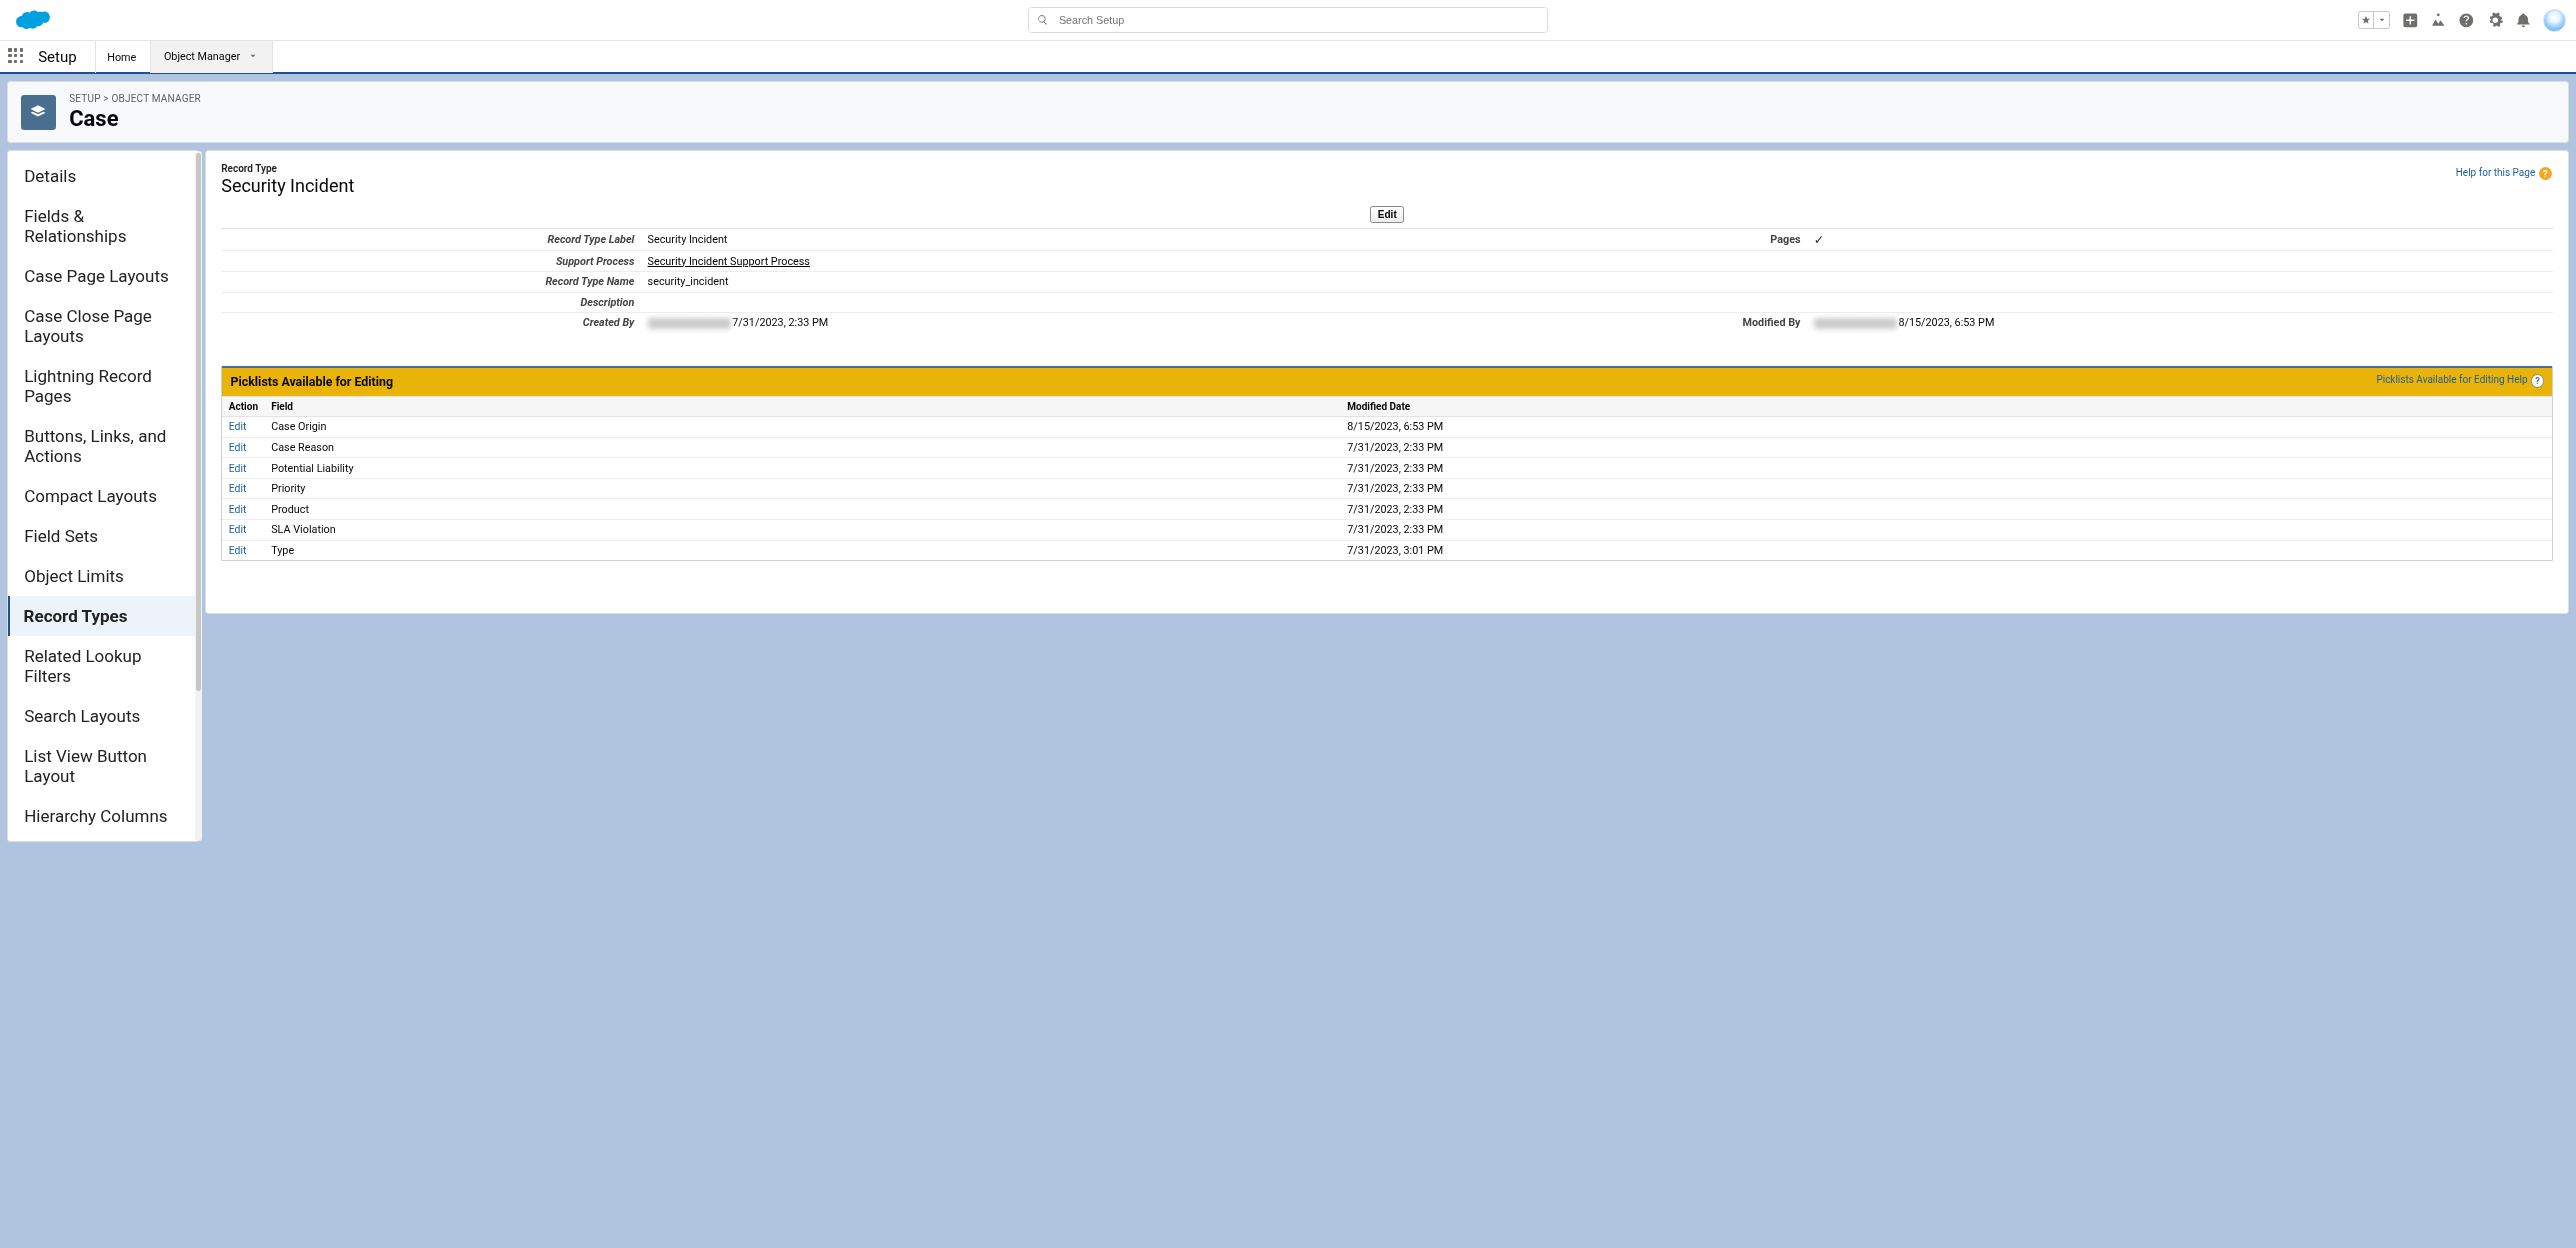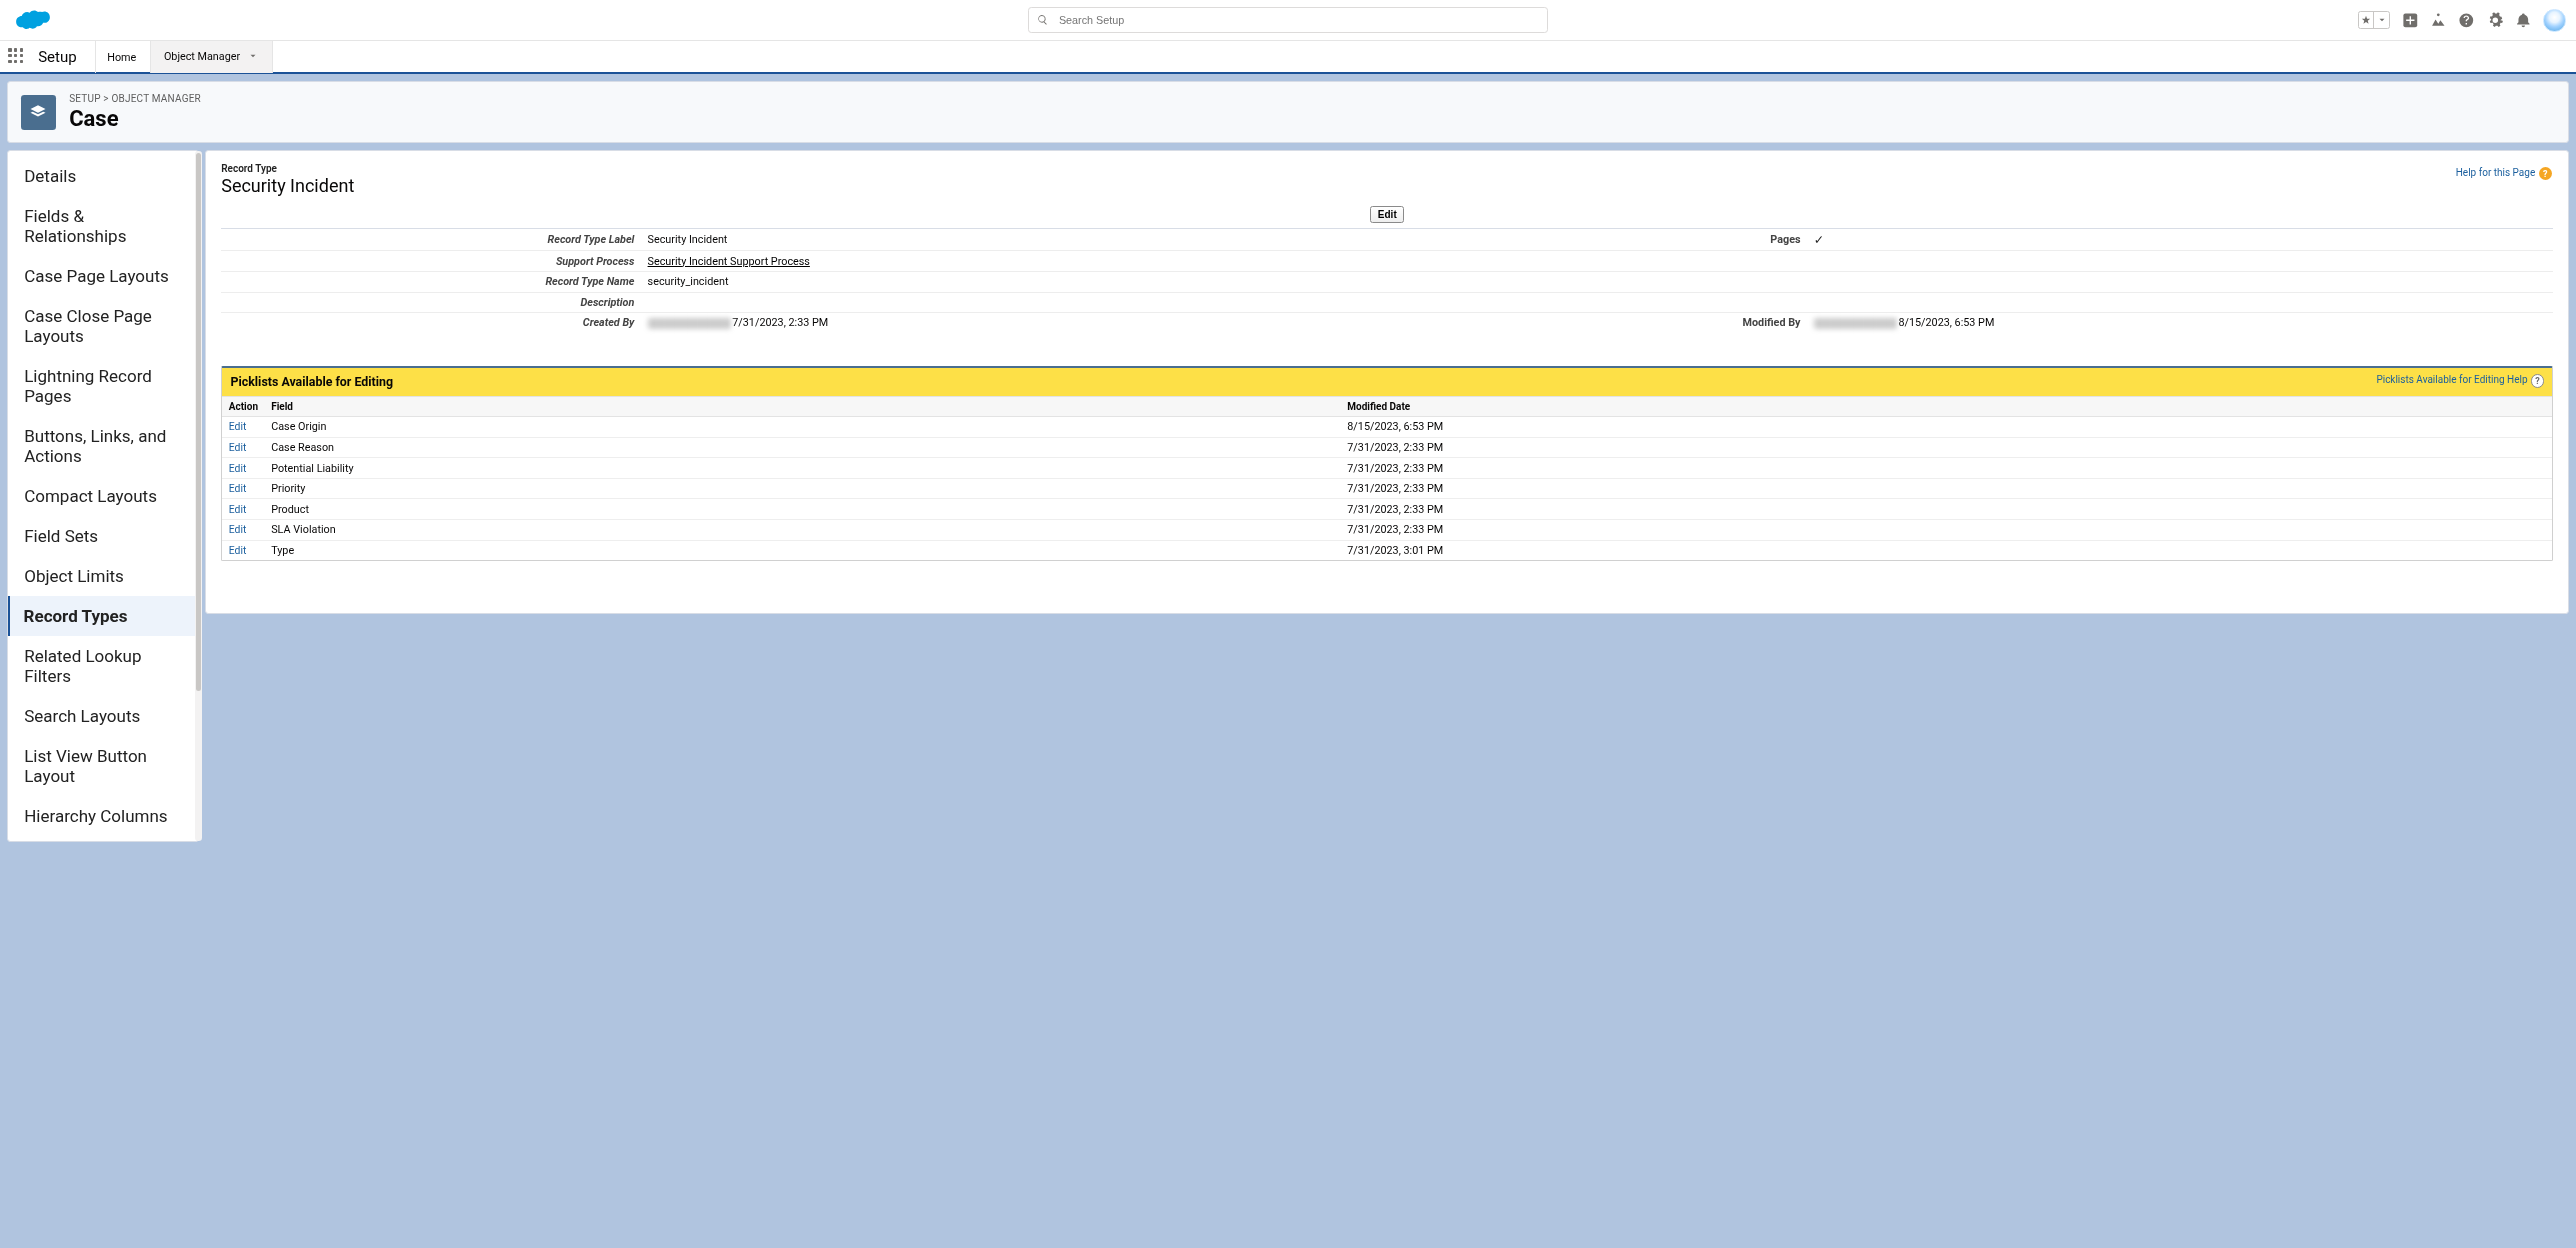--- a/index.html
+++ b/index.html
@@ -63,21 +63,21 @@
   .chk { font-size:12.4px; color:#222;}
   .u-link { color:#000; text-decoration:underline; cursor:pointer;}
   .redact { display:inline-block; width:83px; height:11.6px; vertical-align:middle; filter:blur(2.5px); background:repeating-linear-gradient(90deg,#bbb,#ddd 3.3px,#bbb 6.6px); border-radius:1.7px; margin-right:1.7px;}
   
   .help-top { position:absolute; right:16.6px; top:16px; font-size:10px;}
   .help-top a { color:#1b5f9e; text-decoration:none;}
   .qmark { display:inline-flex; width:13.3px; height:13.3px; border-radius:50%; background:#f5a623; color:#fff; font-size:9px; font-weight:700; align-items:center; justify-content:center; margin-left:3.3px; vertical-align:middle;}
   .main { position:relative;}
   
   .picklist-panel { margin-top:33px; border:0.8px solid #d0d0d0; border-top:2.5px solid #4a6e8f; border-radius:1.7px;}
-  .pl-header { background:#fde047; padding:6.6px 8.3px; font-size:12.4px; font-weight:700; position:relative;}
+  .pl-header { background:#eab308; padding:6.6px 8.3px; font-size:12.4px; font-weight:700; position:relative;}
   .pl-help { position:absolute; right:8.3px; top:6.6px; font-size:10px; font-weight:400;}
   .pl-help a { color:#1b5f9e; text-decoration:none;}
   .qmark2 { display:inline-flex; width:13.3px; height:13.3px; border-radius:50%; border:0.8px solid #8a8a8a; color:#6a6a6a; font-size:9px; font-weight:700; align-items:center; justify-content:center; margin-left:3.3px; vertical-align:middle; background:#fff;}
   
   .pl-table { width:100%; border-collapse:collapse;}
   .pl-table th { background:#f7f7f7; text-align:left; font-size:10px; font-weight:700; padding:4.1px 6.6px; border-top:0.8px solid #e3e3e3; border-bottom:0.8px solid #e3e3e3;}
   .pl-table td { font-size:10.8px; padding:3.3px 6.6px; border-top:0.8px solid #eee;}
   .pl-table th.action, .pl-table td.action { width:40px;}
   .pl-table th.date, .pl-table td.date { width:52%;}
   .elink { color:#1b5f9e; text-decoration:none; font-size:10.4px; cursor:pointer;}

